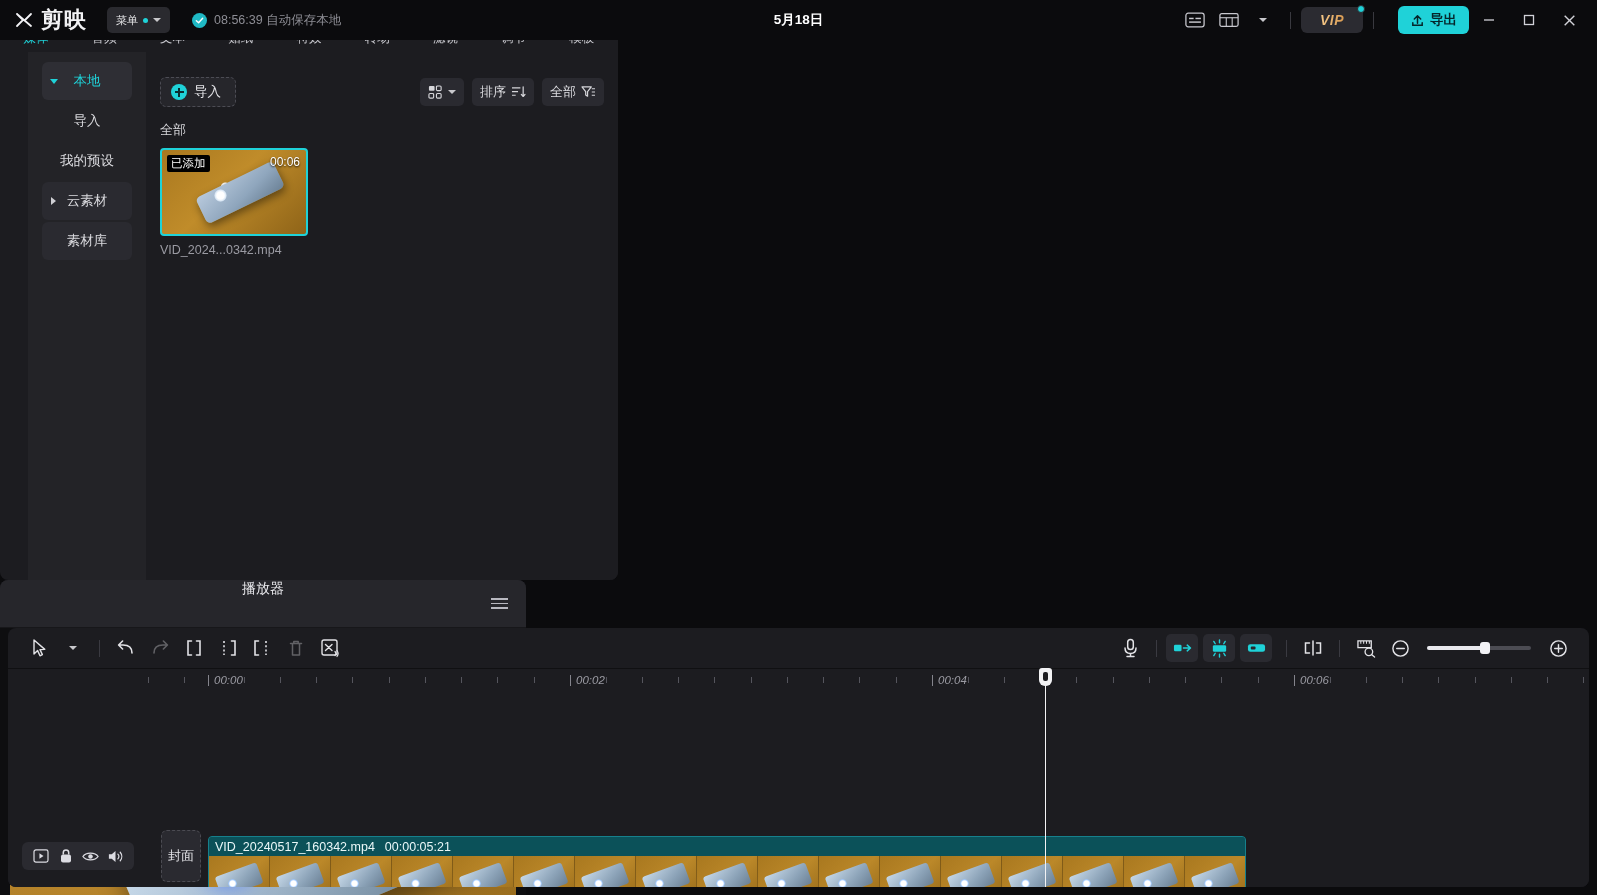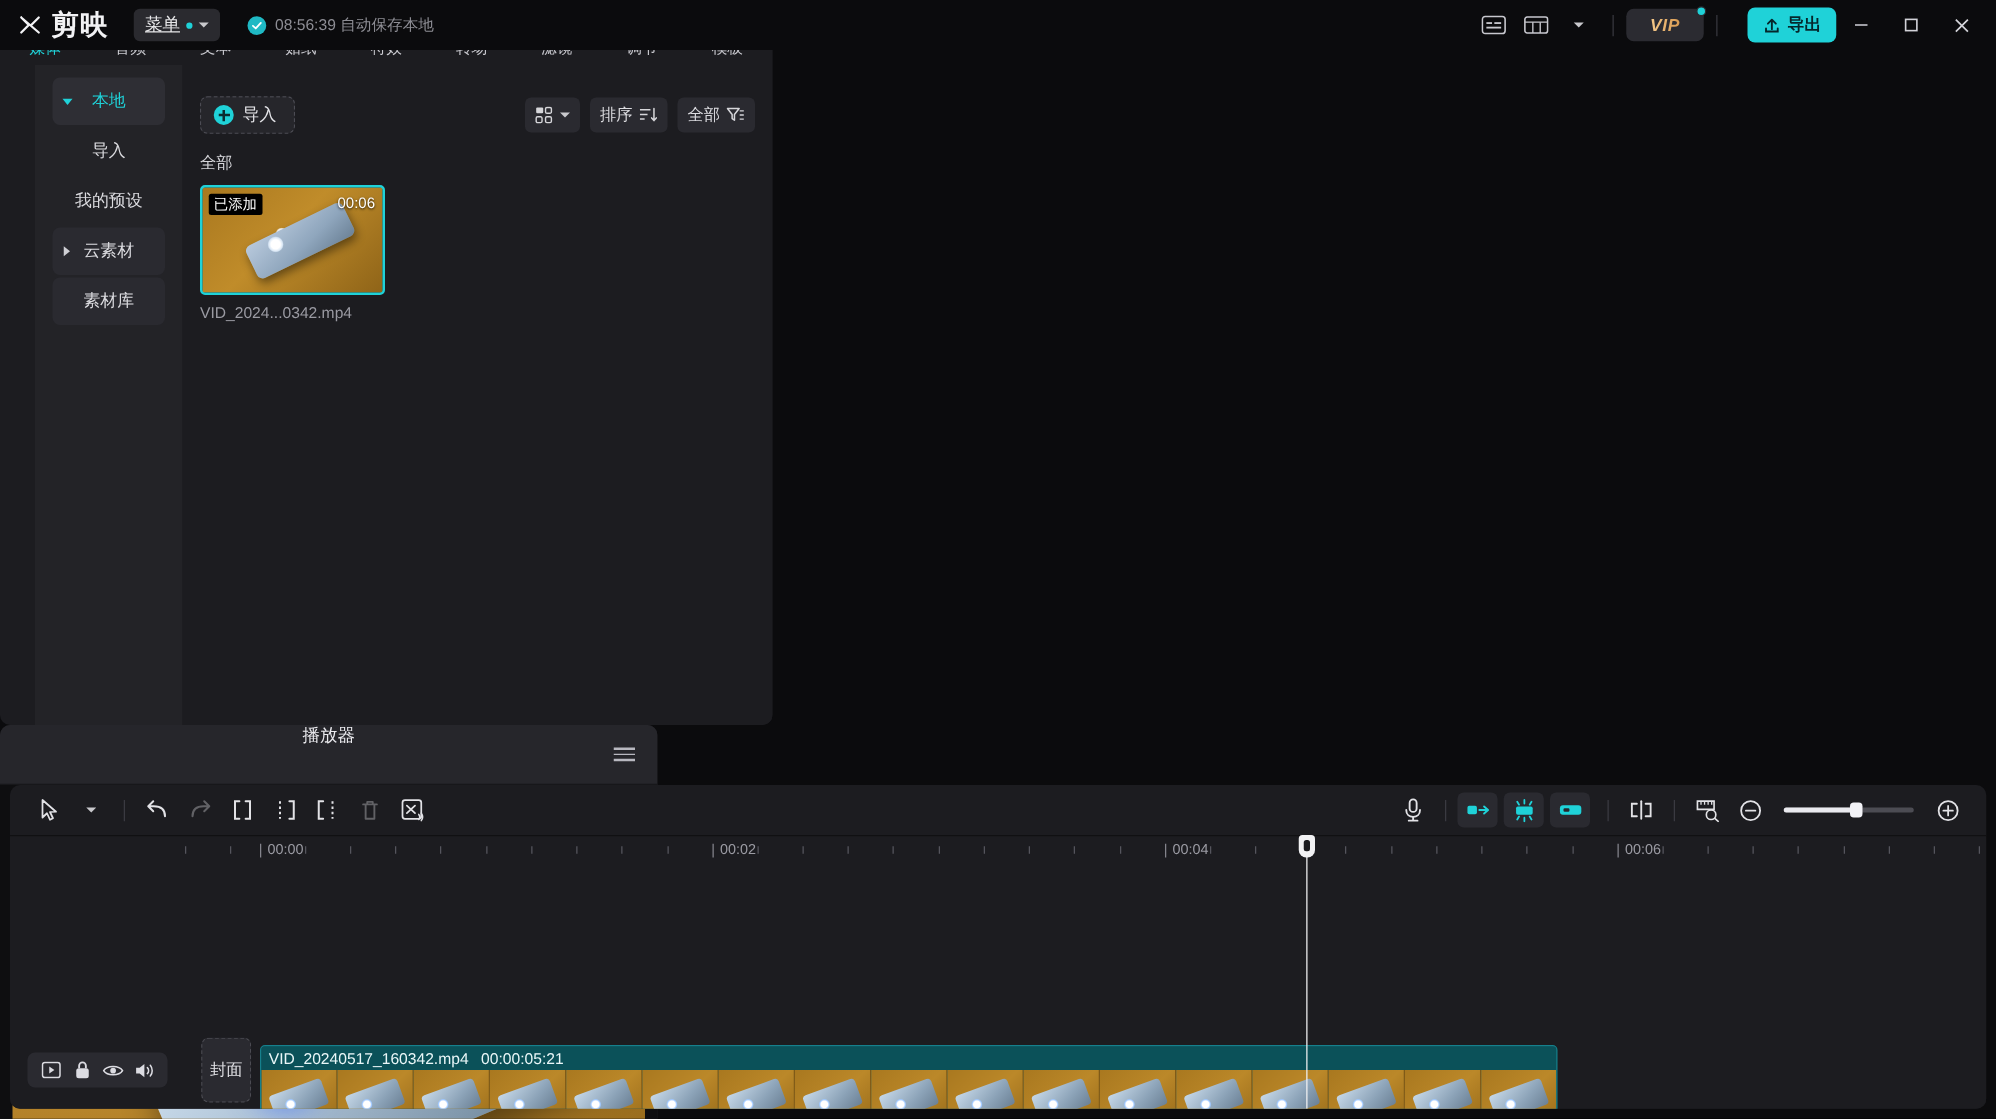--- a/index.html
+++ b/index.html
@@ -20,21 +20,21 @@
     display: flex; align-items: center;
   }
   .logo-wrap { display: flex; align-items: center; gap: 7px; margin-left: 14px; }
   .logo-mark {
     width: 20px; height: 20px; position: relative; display: inline-block;
   }
   .logo-text { font-size: 22px; font-weight: 700; color: #f2f2f4; letter-spacing: 1px; }
   .menu-btn {
     margin-left: 20px; height: 26px; padding: 0 9px; border-radius: 5px;
     background: #2a2a2f; display: flex; align-items: center; gap: 5px;
-    font-size: 14px; color: #e8e8ea; cursor: pointer; text-decoration: underline;
+    font-size: 11px; color: #e8e8ea; cursor: pointer;
   }
   .menu-dot { width: 5px; height: 5px; border-radius: 50%; background: #1fd2d8; display: inline-block; }
   .caret-d { width: 0; height: 0; border-left: 4px solid transparent; border-right: 4px solid transparent; border-top: 4.5px solid #c8c8cc; }
   .autosave { margin-left: 22px; display: flex; align-items: center; gap: 7px; font-size: 12.5px; color: #8d8d94; }
   .check-badge {
     width: 15px; height: 15px; border-radius: 50%; background: #1fb9c4;
     display: flex; align-items: center; justify-content: center;
   }
   .check-badge svg { display:block; }
   .title-center {
@@ -188,21 +188,21 @@
   .tl-toolbar { height: 40px; display: flex; align-items: center; padding: 0 14px; }
   .tool-ico { width: 34px; height: 30px; display: flex; align-items: center; justify-content: center; cursor: pointer; border-radius: 4px; }
   .tool-ico.dim svg { opacity: .35; }
   .tl-sep { width: 1px; height: 17px; background: #3a3a41; margin: 0 9px; }
   .tl-right { margin-left: auto; display: flex; align-items: center; }
   .sq-btn { width: 32px; height: 28px; border-radius: 5px; background: #2a2a30; display: flex; align-items: center; justify-content: center; margin-right: 5px; cursor: pointer; }
   .zoom-slider { width: 104px; height: 4px; background: #4c4c53; border-radius: 2px; position: relative; margin: 0 10px; cursor: pointer; }
   .zoom-fill { position: absolute; left: 0; top: 0; height: 4px; width: 56%; background: #e9e9ee; border-radius: 2px; }
   .zoom-knob { position: absolute; left: 56%; top: -4px; width: 10px; height: 12px; border-radius: 3px; background: #f2f2f6; transform: translateX(-50%); }
 
-  .ruler { position: relative; height: 30px; background: #1c1c20; border-top: 1px solid #101012; }
+  .ruler { position: relative; height: 30px; background: #1c1c20; border-top: 1px solid #101012; font-style: italic; }
   .tick { position: absolute; top: 8px; width: 1px; height: 6px; background: #55555d; }
   .tick.major { top: 6px; height: 11px; background: #84848c; }
   .tick-label { position: absolute; top: 5px; font-size: 11.5px; color: #9b9ba3; }
   .tracks { position: relative; height: 189px; background: #1c1c20; }
   .track-ctrl {
     position: absolute; left: 14px; top: 144px; width: 112px; height: 28px;
     background: #2a2a30; border-radius: 6px; display: flex; align-items: center;
     justify-content: space-around; padding: 0 6px;
   }
   .track-ctrl .ti { width: 20px; height: 20px; display: flex; align-items: center; justify-content: center; cursor: pointer; }
@@ -262,20 +262,21 @@
 
     <div class="autosave">
       <span class="check-badge">
         <svg width="9" height="9" viewBox="0 0 10 10">
             <path d="M1.5 5.2 L4 7.5 L8.5 2.6" stroke="#fff" stroke-width="1.6" fill="none" stroke-linecap="round" stroke-linejoin="round"></path>
           </svg>
       </span>
       <span>08:56:39 自动保存本地</span>
     </div>
 
+    <div class="title-center">5月18日</div>
 
     <div class="title-right">
       <div class="tb-icon">
         <svg width="20" height="16" viewBox="0 0 22 17">
           <rect x="1" y="1" width="20" height="15" rx="2.5" fill="none" stroke="#c8c8ce" stroke-width="1.4"></rect>
           <rect x="4.5" y="6" width="5" height="1.6" fill="#c8c8ce"></rect>
           <rect x="11.5" y="6" width="6" height="1.6" fill="#c8c8ce"></rect>
           <rect x="4.5" y="10" width="13" height="1.6" fill="#c8c8ce"></rect>
         </svg>
       </div>

